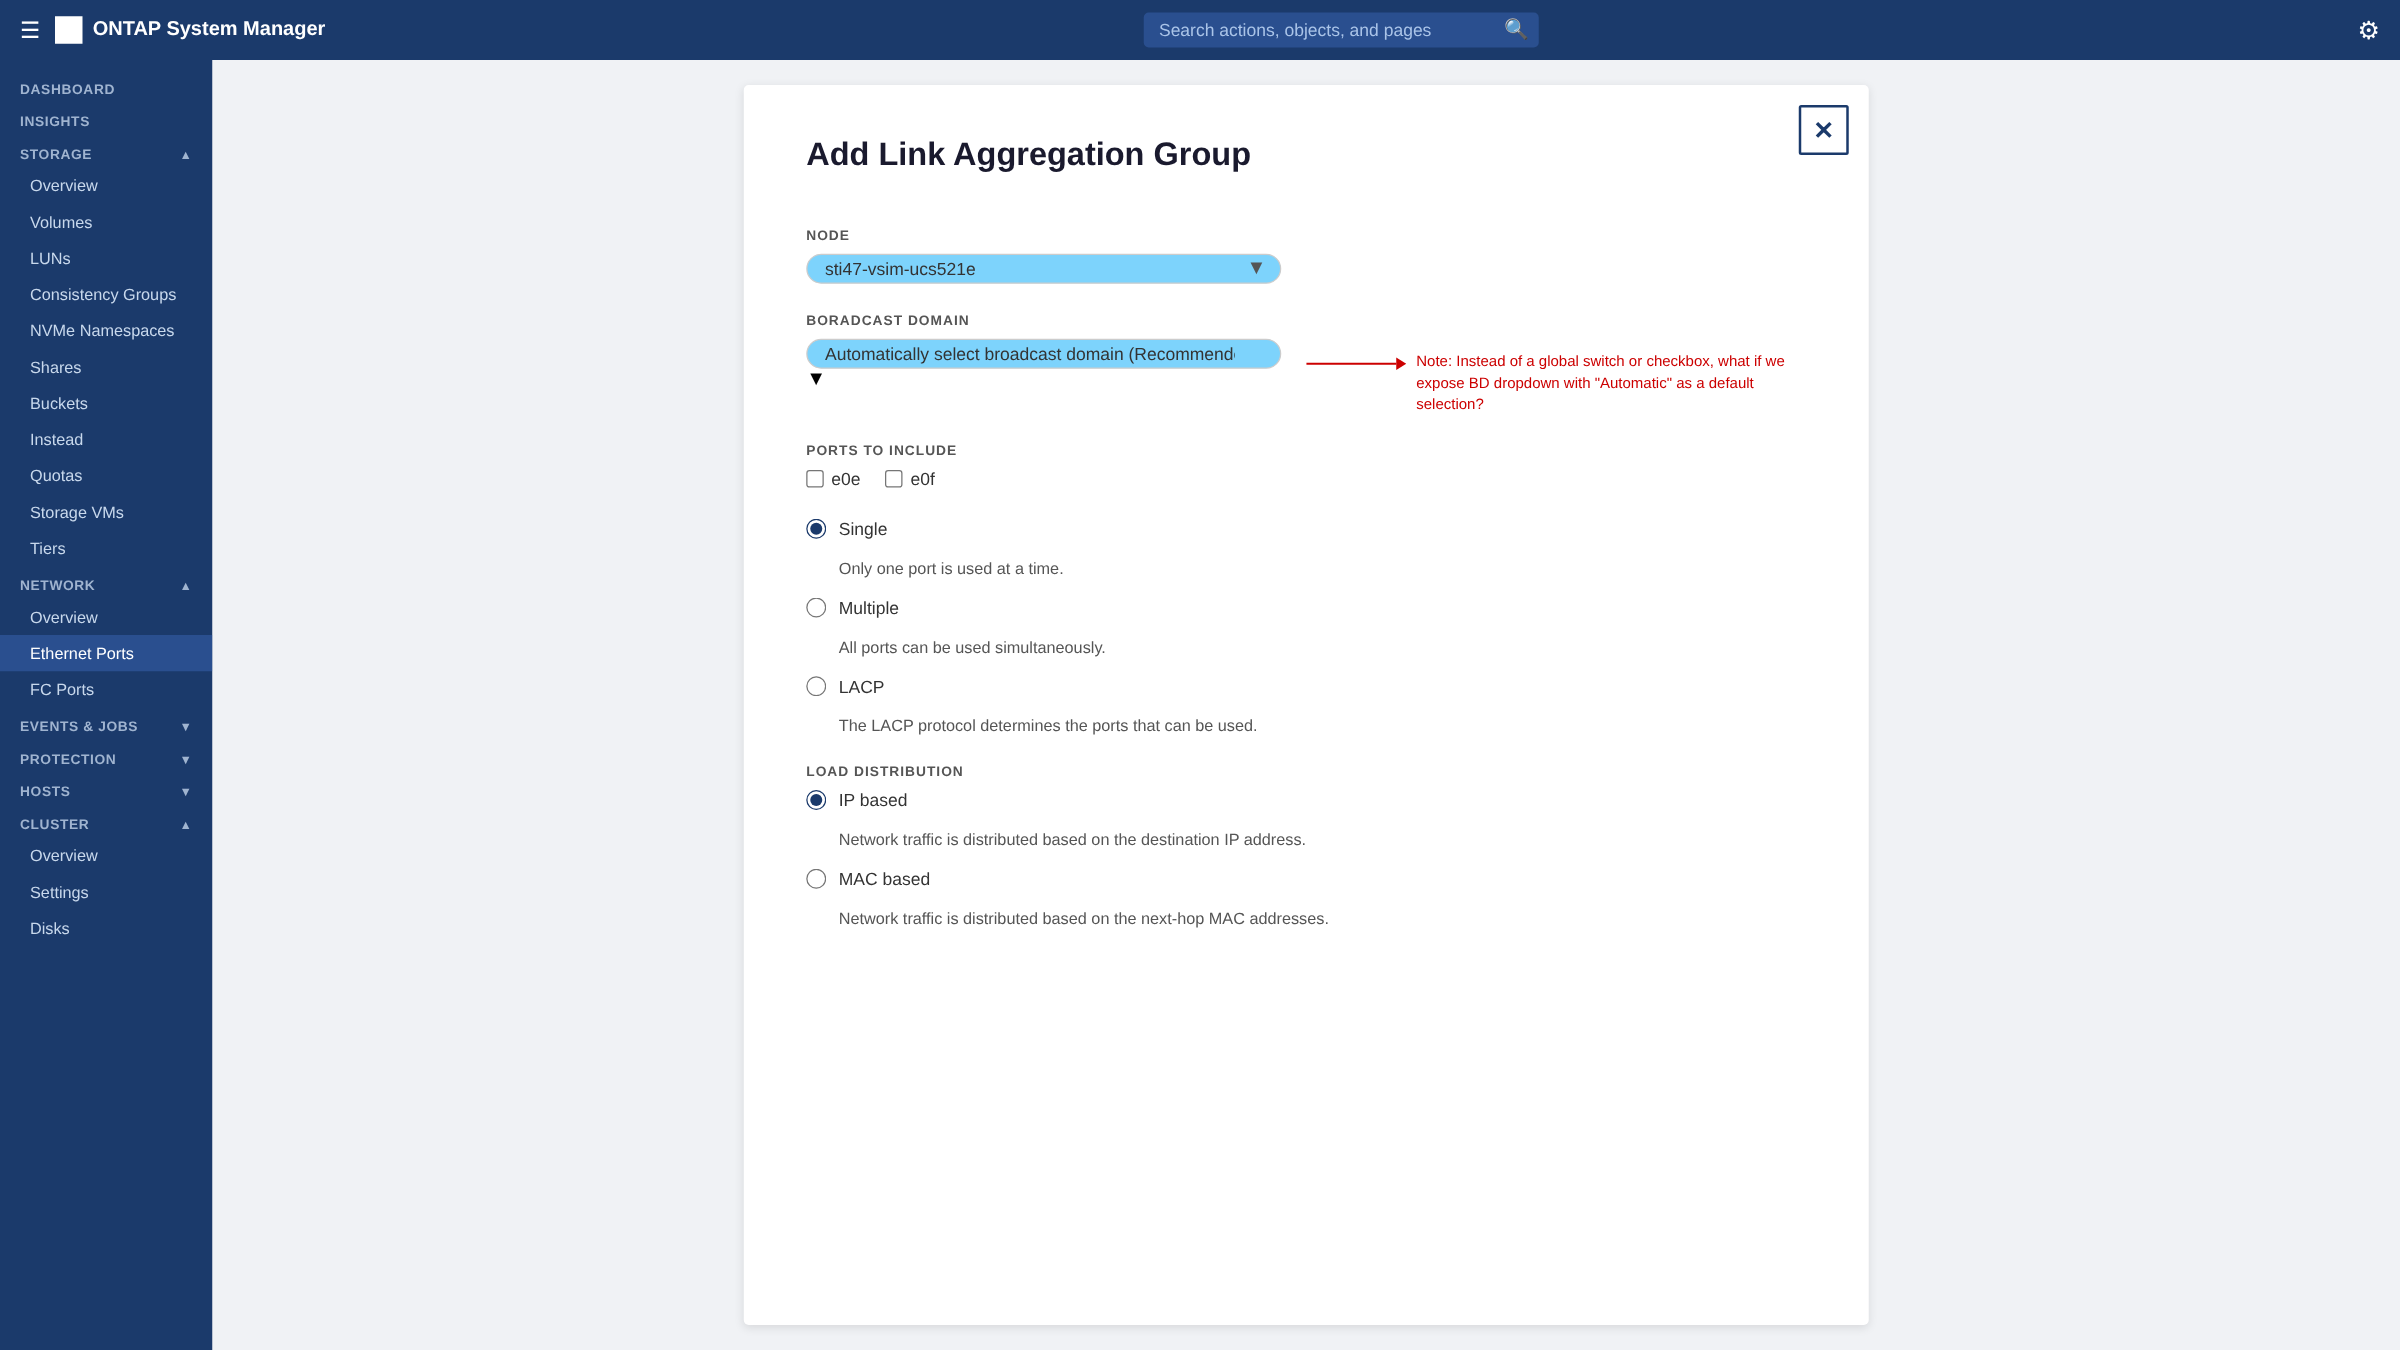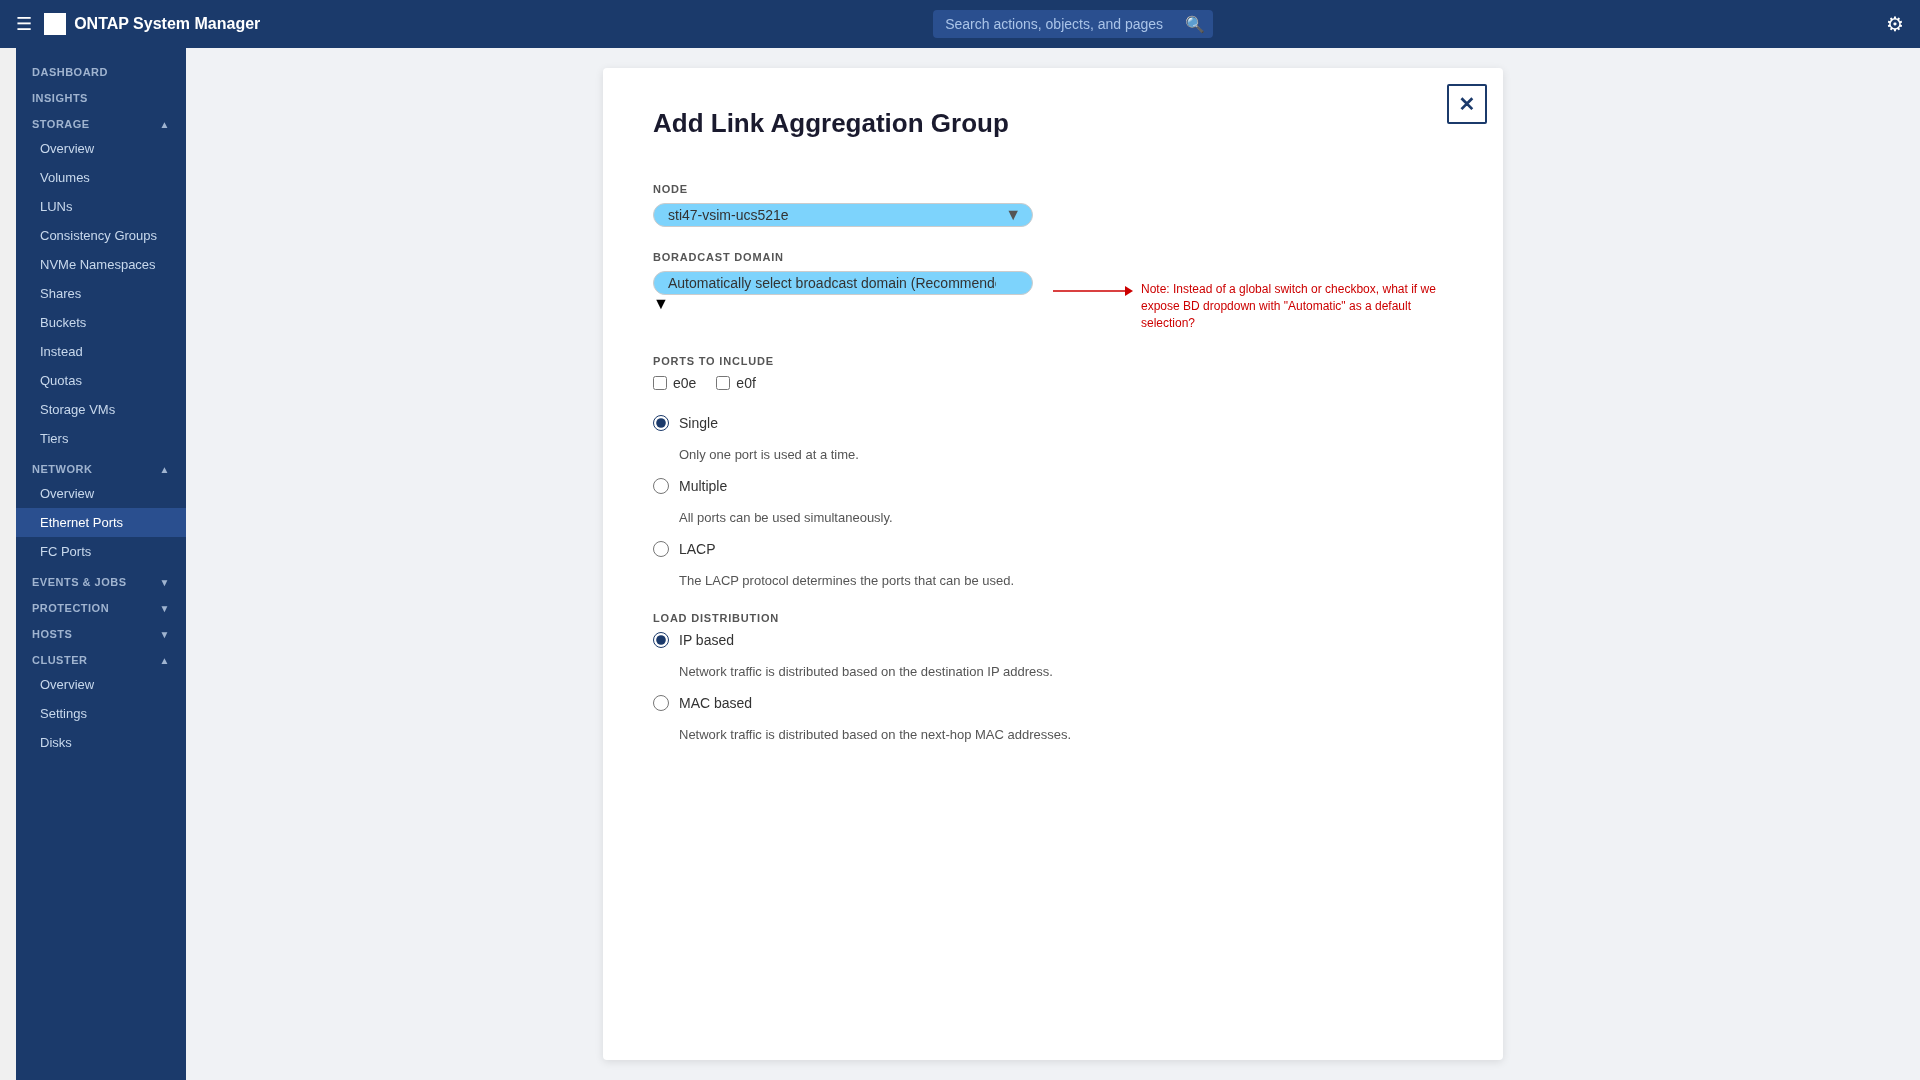--- a/index.html
+++ b/index.html
@@ -20,41 +20,40 @@
     .app-logo { color: white; font-size: 16px; font-weight: bold; display: flex; align-items: center; gap: 8px; }
     .logo-square { width: 22px; height: 22px; background: white; display: inline-block; }
     .search-wrapper { position: relative; display: flex; align-items: center; }
     .search-wrapper input {
       background: #2a4f8f;
       border: none;
       border-radius: 4px;
       padding: 6px 36px 6px 12px;
       color: #fef9c3;
       font-size: 14px;
-      width: 280px;
+      width: 316px;
       outline: none;
     }
     .search-wrapper input::placeholder { color: #aac4e8; }
     .search-icon-btn { position: absolute; right: 8px; color: #aac4e8; cursor: pointer; }
     .topnav-right { color: white; font-size: 20px; }
 
     
     .main-layout { display: flex; flex: 1; overflow: hidden; }
 
     
     .sidebar {
       width: 170px;
       background: #1b3a6b;
       color: white;
       display: flex;
       flex-direction: column;
       flex-shrink: 0;
       overflow-y: auto;
       padding-top: 8px;
-      margin-left: 16px;
     }
     .sidebar-section-header {
       font-size: 11px;
       font-weight: bold;
       color: #a0b4d0;
       padding: 10px 16px 4px 16px;
       letter-spacing: 0.5px;
       display: flex;
       align-items: center;
       justify-content: space-between;

